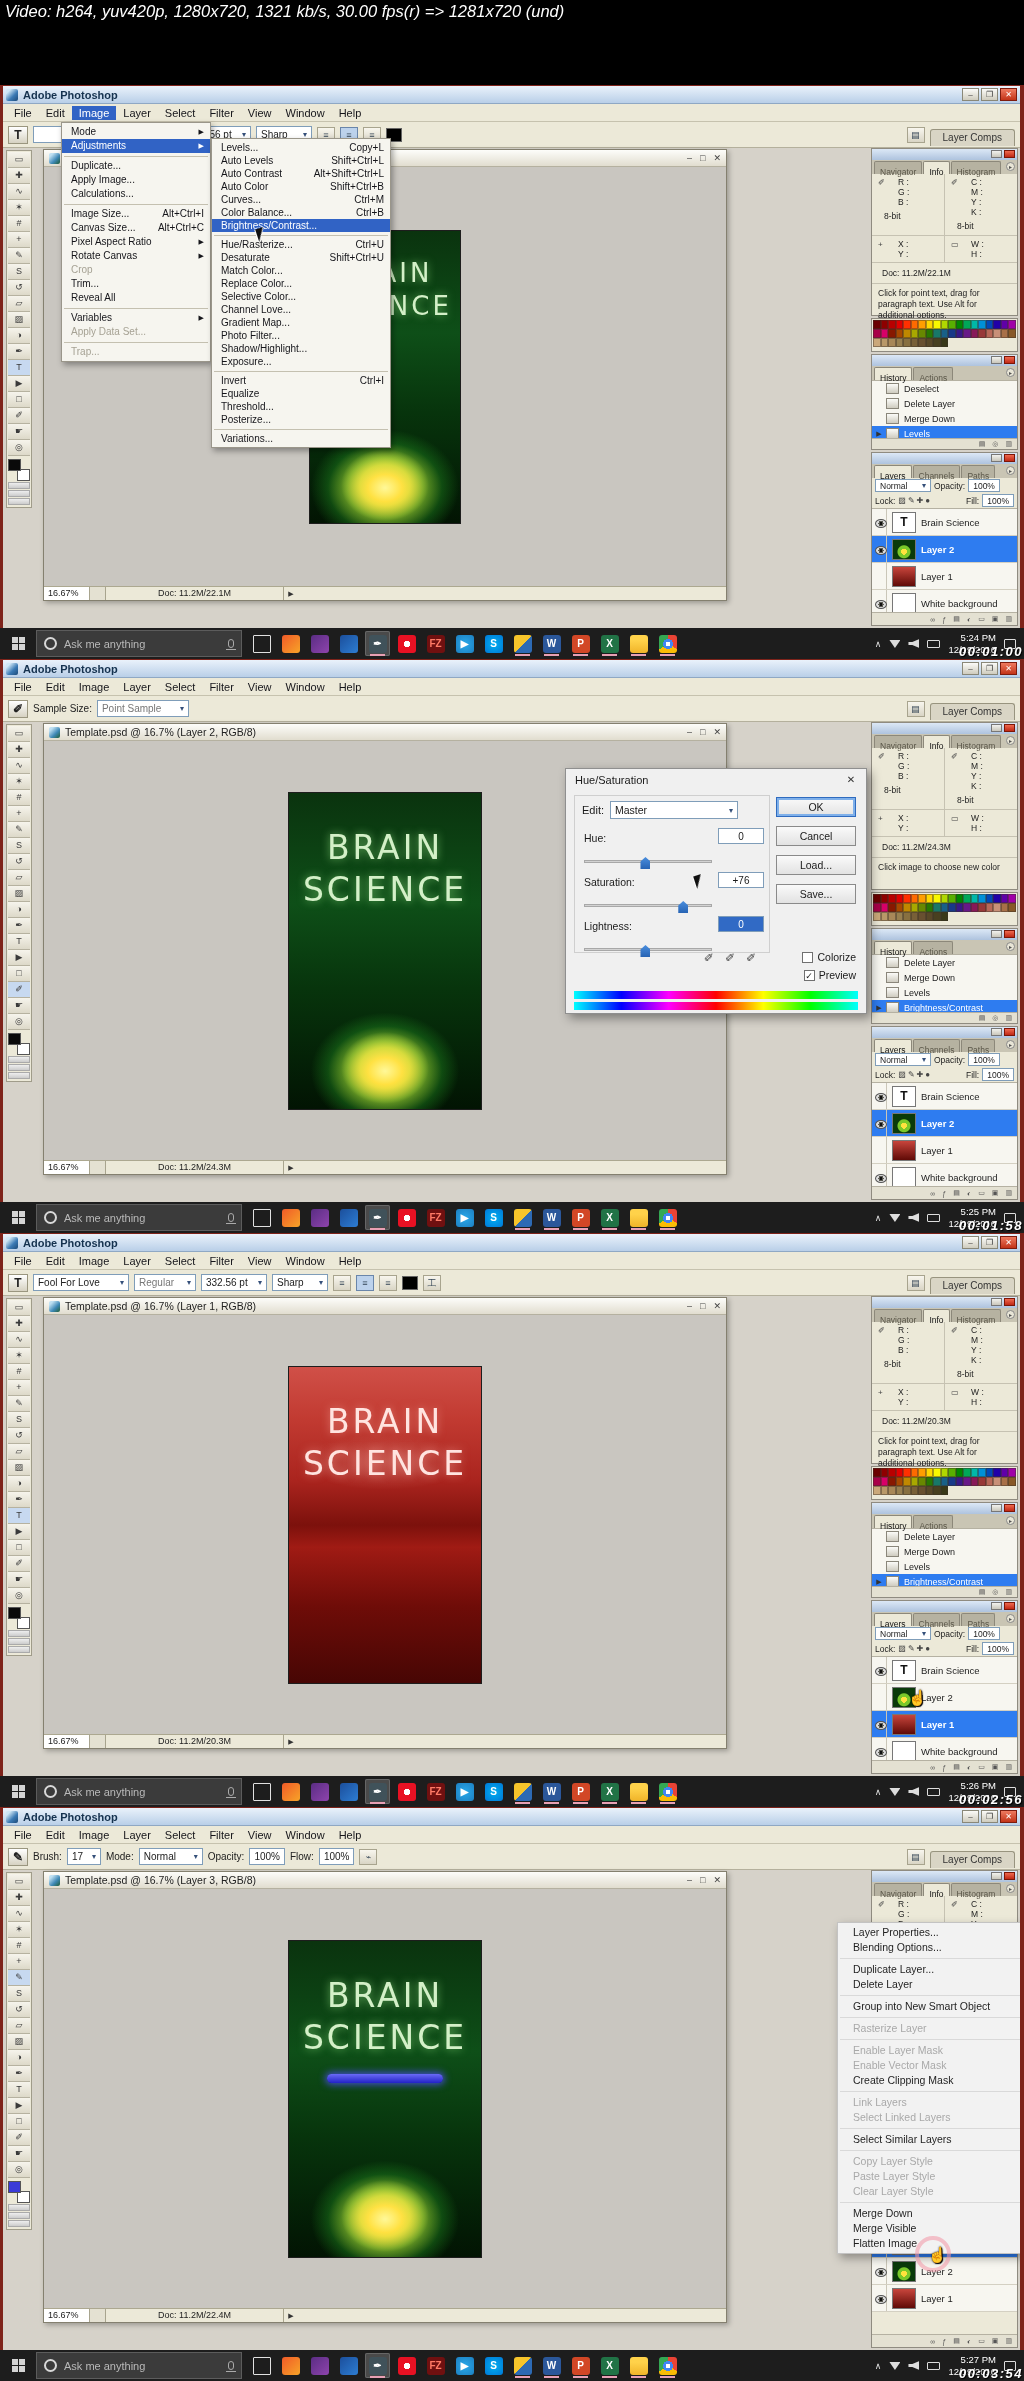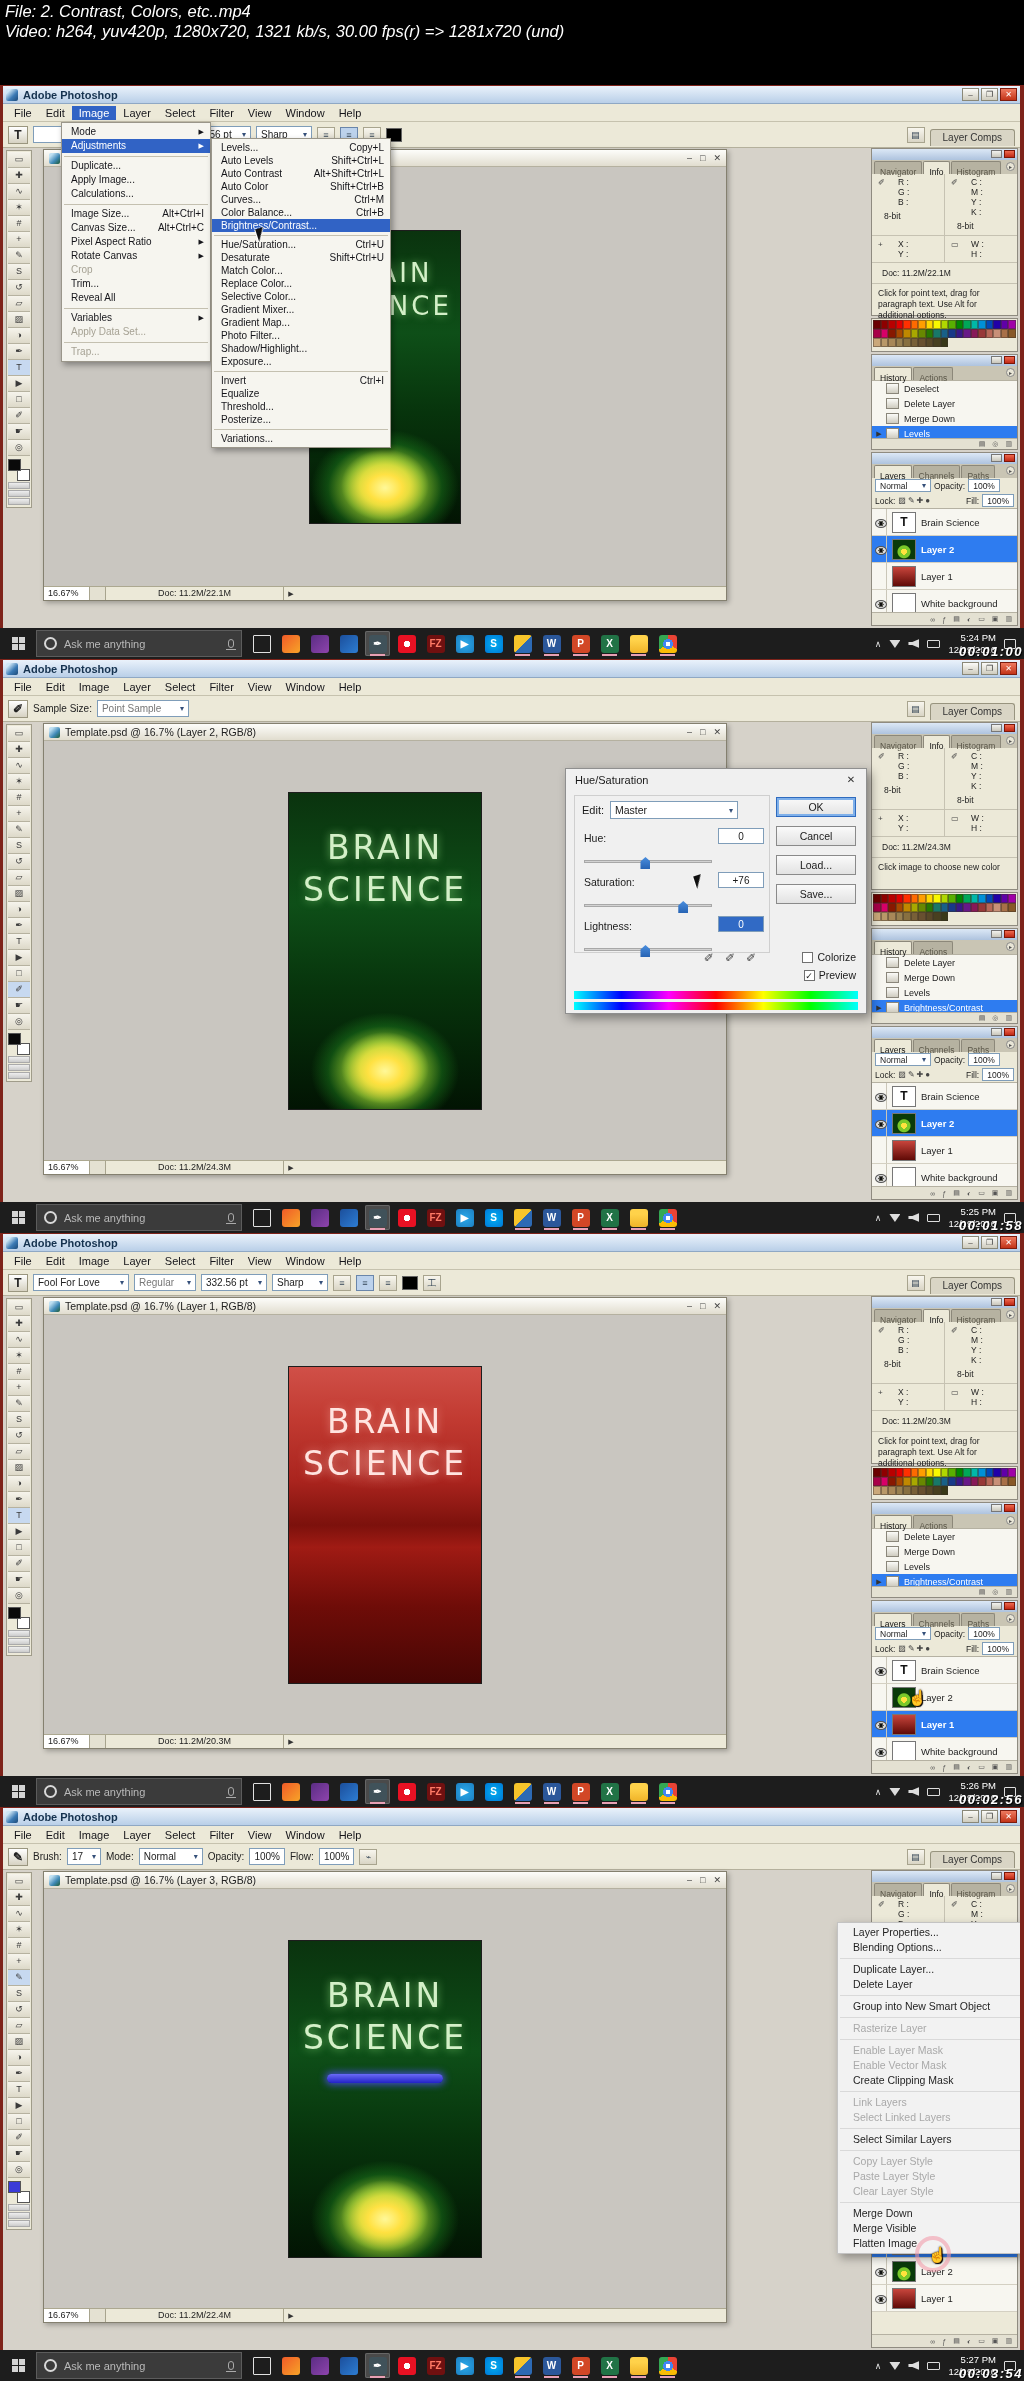--- a/index.html
+++ b/index.html
@@ -201,21 +201,20 @@
   .vol{width:11px;height:9px;background:#ddd;clip-path:polygon(0 32%,35% 32%,100% 0,100% 100%,35% 68%,0 68%)}
   .batt{width:13px;height:8px;border:1px solid #ddd;border-radius:1px}
   .clock{font-size:9.5px;text-align:right;line-height:1.2;color:#fff;white-space:nowrap}
   .notif{width:12px;height:10px;border:1px solid #ddd;border-radius:1px}
   .timecode{position:absolute;right:1px;bottom:0;color:#fff;font:italic bold 13px "Liberation Sans",sans-serif;letter-spacing:1.5px;text-shadow:1px 1px 1px #000;z-index:5}
 </style>
 </head>
 <body>
 
 <div class="header">
-  <div>File: 2. Contrast, Colors, etc..mp4</div>
   <div>Video: h264, yuv420p, 1280x720, 1321 kb/s, 30.00 fps(r) =&gt; 1281x720 (und)</div>
 </div>
 
 <div class="shot s1">
  <div class="app">
   <div class="tbar">
     <span class="appicon"></span>
     <span class="tbar-title">Adobe Photoshop</span>
     <span class="tbar-ctls">
       <span class="wbtn">–</span>
@@ -678,21 +677,21 @@
 
       </div>
 
       <div class="mi sep">
         <span class="mi-label"></span>
         <span class="mi-short"></span>
 
       </div>
 
       <div class="mi">
-        <span class="mi-label">Hue/Saturation...</span>
+        <span class="mi-label">Hue/Rasterize...</span>
         <span class="mi-short">Ctrl+U</span>
 
       </div>
 
       <div class="mi">
         <span class="mi-label">Desaturate</span>
         <span class="mi-short">Shift+Ctrl+U</span>
 
       </div>
 
@@ -708,21 +707,21 @@
 
       </div>
 
       <div class="mi">
         <span class="mi-label">Selective Color...</span>
         <span class="mi-short"></span>
 
       </div>
 
       <div class="mi">
-        <span class="mi-label">Gradient Mixer...</span>
+        <span class="mi-label">Channel Love...</span>
         <span class="mi-short"></span>
 
       </div>
 
       <div class="mi">
         <span class="mi-label">Gradient Map...</span>
         <span class="mi-short"></span>
 
       </div>
 

